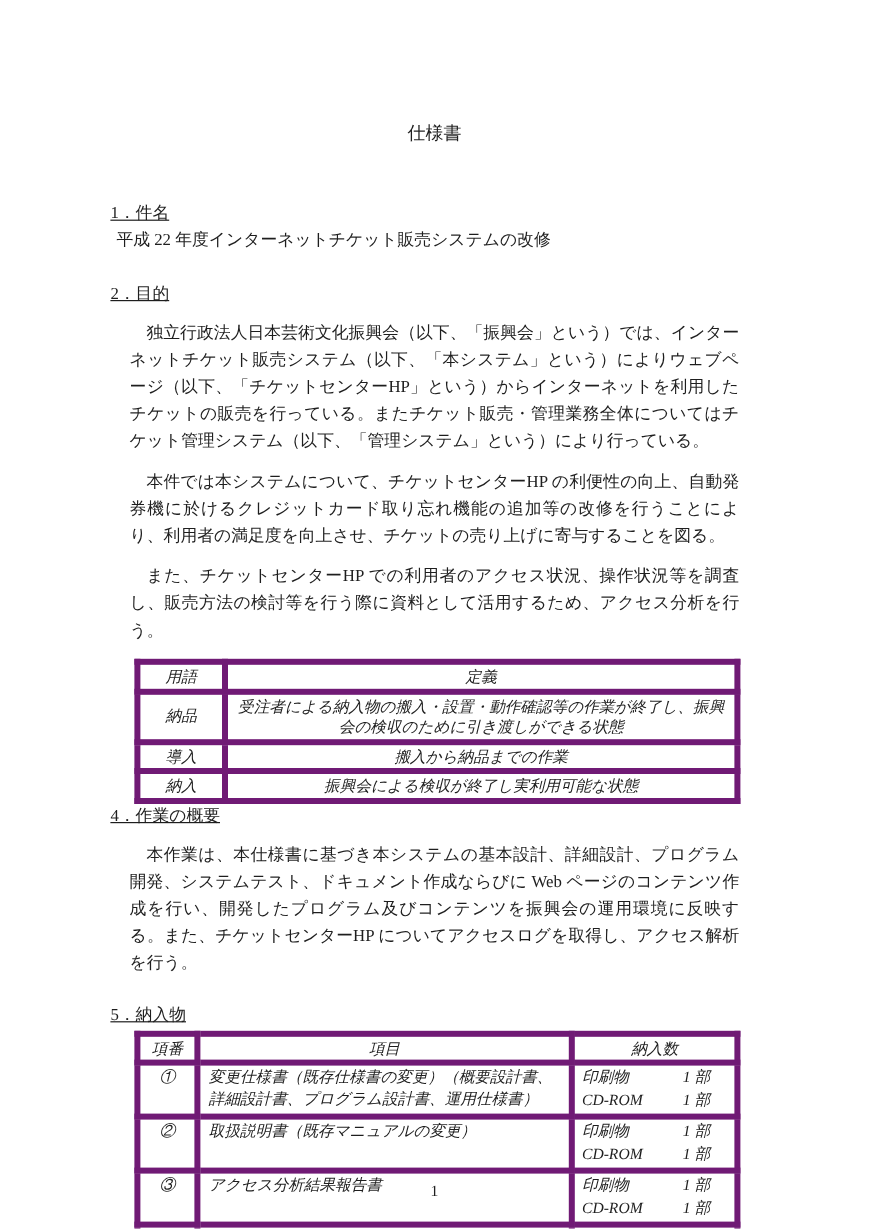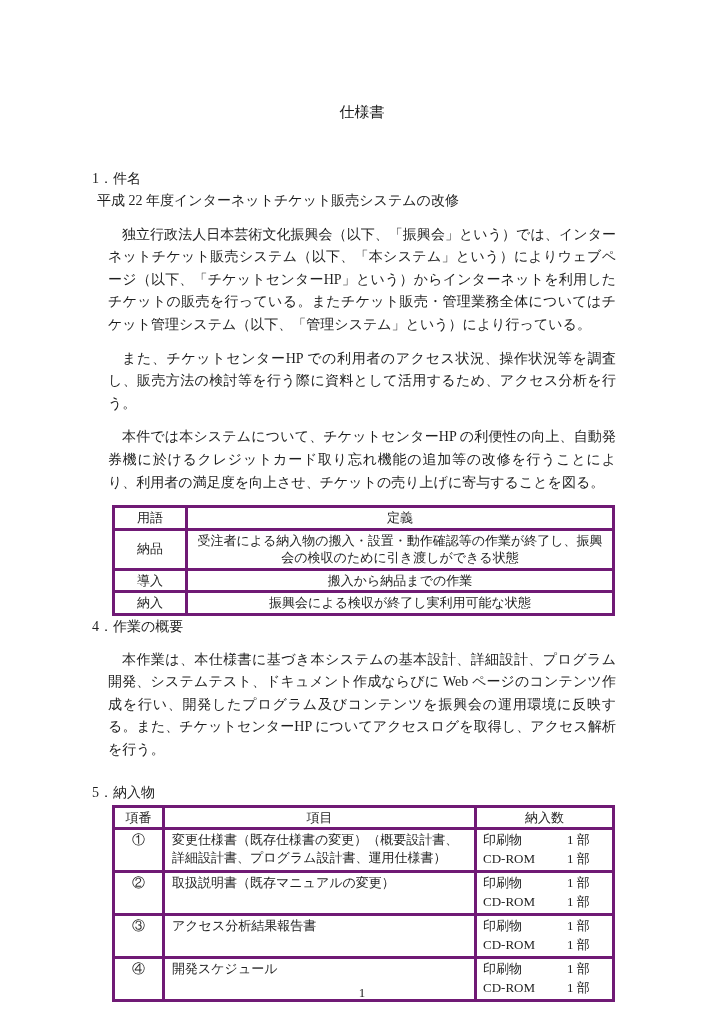--- a/index.html
+++ b/index.html
@@ -25,20 +25,21 @@
   .doc-title {
     margin-top: 101px;
     text-align: center;
     font-size: 15px;
     line-height: 22px;
   }
   .sec-heading {
     margin-left: -5px;
     font-size: 14px;
     line-height: 22px;
+    text-decoration: underline;
   }
   .h1 { margin-top: 45px; }
   .h2 { margin-top: 22px; }
   .h3 { margin-top: 14px; }
   .h4 { }
   .h5 { margin-top: 20px; }
   .body-line {
     font-size: 14px;
     line-height: 22.6px;
   }
@@ -55,23 +56,24 @@
     margin-left: 15px;
     width: 500px;
     table-layout: fixed;
     font-size: 13px;
     line-height: 17.5px;
     border: 2px solid #3c3c3c;
   }
   .terms-table { margin-top: 2px; }
   .deliverables-table { margin-top: 1px; }
   td, th {
-    border: 3px solid #701a75;
+    border: 5px solid #701a75;
     padding: 1px 7px;
     font-weight: normal;
+    font-style: italic;
   }
   th { text-align: center; }
   .col-term   { width: 73px; }
   .col-def    { width: 427px; }
   .term-cell  { text-align: center; vertical-align: middle; }
   .def-cell   { text-align: center; vertical-align: top; }
   .col-no     { width: 50px; }
   .col-item   { width: 312px; }
   .col-qty    { width: 138px; }
   .no-cell    { text-align: center; vertical-align: top; }
@@ -93,23 +95,24 @@
 <body>
 
 <div class="page">
   <div class="content">
 
     <div class="doc-title">仕様書</div>
 
     <div class="sec-heading h1">1．件名</div>
     <div class="body-line">平成 22 年度インターネットチケット販売システムの改修</div>
 
+    <div class="sec-heading h2">2．目的</div>
     <p class="para indent">独立行政法人日本芸術文化振興会（以下、「振興会」という）では、インターネットチケット販売システム（以下、「本システム」という）によりウェブページ（以下、「チケットセンターHP」という）からインターネットを利用したチケットの販売を行っている。またチケット販売・管理業務全体についてはチケット管理システム（以下、「管理システム」という）により行っている。</p>
+    <p class="para indent">本件では本システムについて、チケットセンターHP の利便性の向上、自動発券機に於けるクレジットカード取り忘れ機能の追加等の改修を行うことにより、利用者の満足度を向上させ、チケットの売り上げに寄与することを図る。</p>
     <p class="para indent">また、チケットセンターHP での利用者のアクセス状況、操作状況等を調査し、販売方法の検討等を行う際に資料として活用するため、アクセス分析を行う。</p>
-    <p class="para indent">本件では本システムについて、チケットセンターHP の利便性の向上、自動発券機に於けるクレジットカード取り忘れ機能の追加等の改修を行うことにより、利用者の満足度を向上させ、チケットの売り上げに寄与することを図る。</p>
 
     <table class="terms-table">
       <colgroup>
           <col class="col-term">
           <col class="col-def">
         </colgroup>
       <tbody>
           <tr>
         <th>用語</th>
         <th>定義</th>

